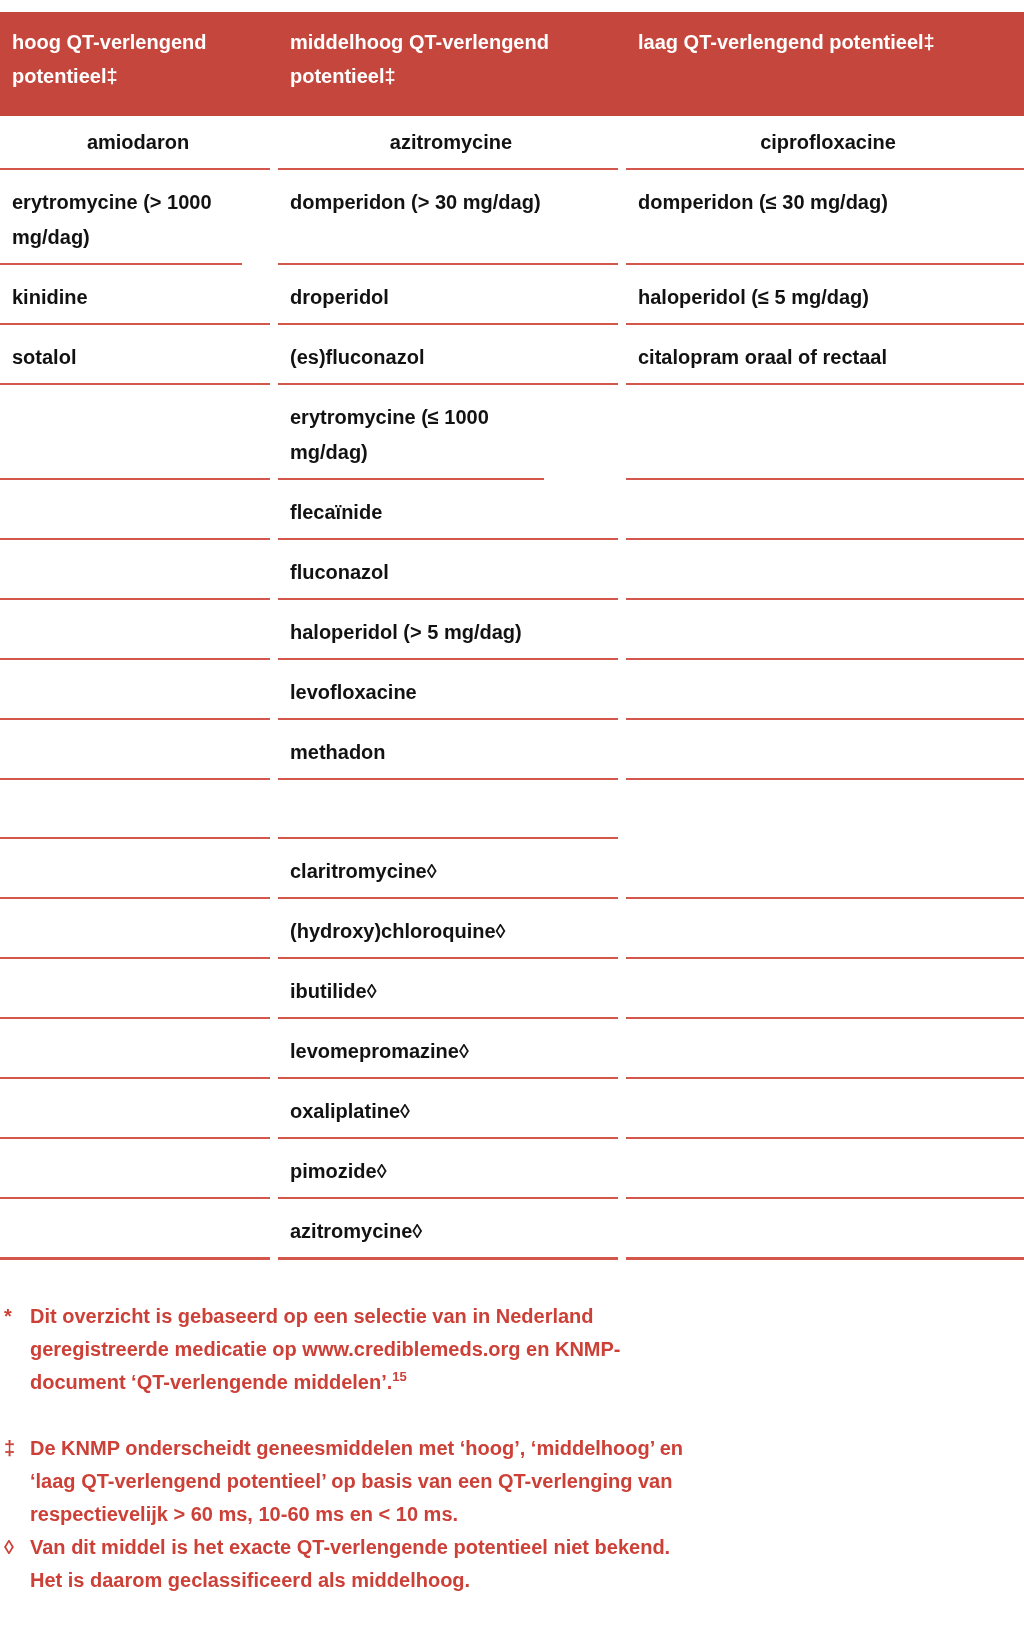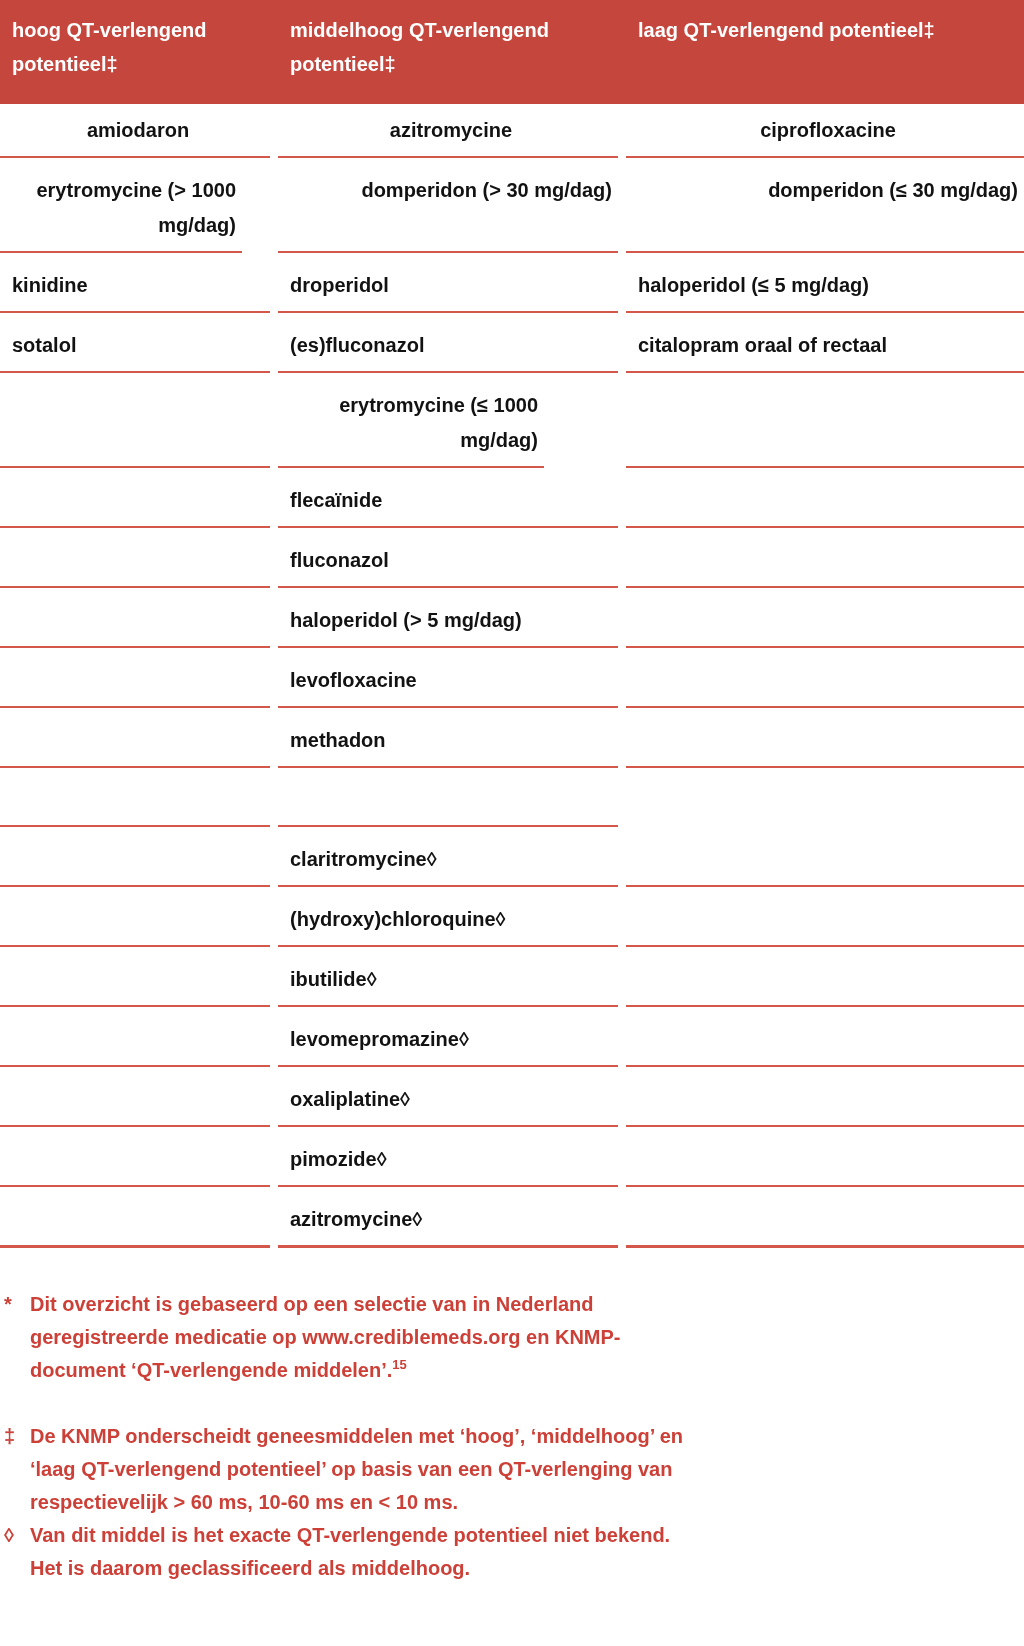--- a/index.html
+++ b/index.html
@@ -11,21 +11,21 @@
   }
   *{box-sizing:border-box;margin:0;padding:0;}
   html,body{background:#ffffff;}
   body{
     width:1024px;
     min-height:1646px;
     font-family:"Liberation Sans","DejaVu Sans",sans-serif;
     font-weight:700;
     color:var(--body-text);
   }
-  .page{width:1024px;}
+  .page{width:1024px;margin-top:12px;}
 
   
   .grid{
     display:grid;
     grid-template-columns:270px 340px 1fr;
     column-gap:8px;
   }
   .theader{
     background:var(--header-bg);
     min-height:104px;
@@ -37,21 +37,21 @@
     padding:13px 6px 10px 12px;
   }
   .row .cell{
     font-size:20px;
     line-height:35px;
     padding:15px 6px 8px 12px;
     border-bottom:2px solid var(--divider);
     min-height:59px;
   }
   .row.r-first .cell{min-height:46px;padding-top:9px;text-align:center;}
-  .row.r-tall .cell{min-height:95px;text-align:right;}
+  .row.r-tall .cell{min-height:95px;}
   .row.r-last .cell{border-bottom:3px solid var(--divider);}
   .cell.narrow1{max-width:242px;}
   .cell.narrow2{max-width:266px;}
 
   
   .footnotes{
     margin-top:40px;
     color:var(--footnote);
     font-size:20px;
   }

